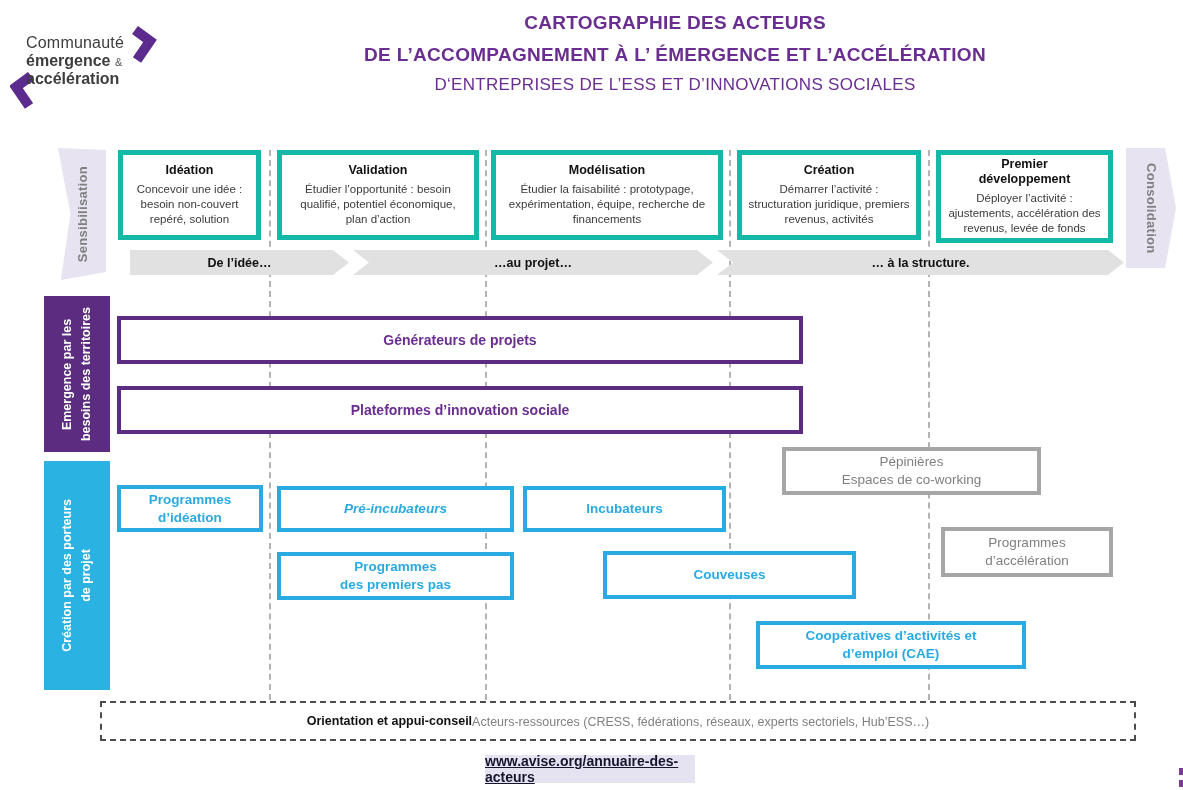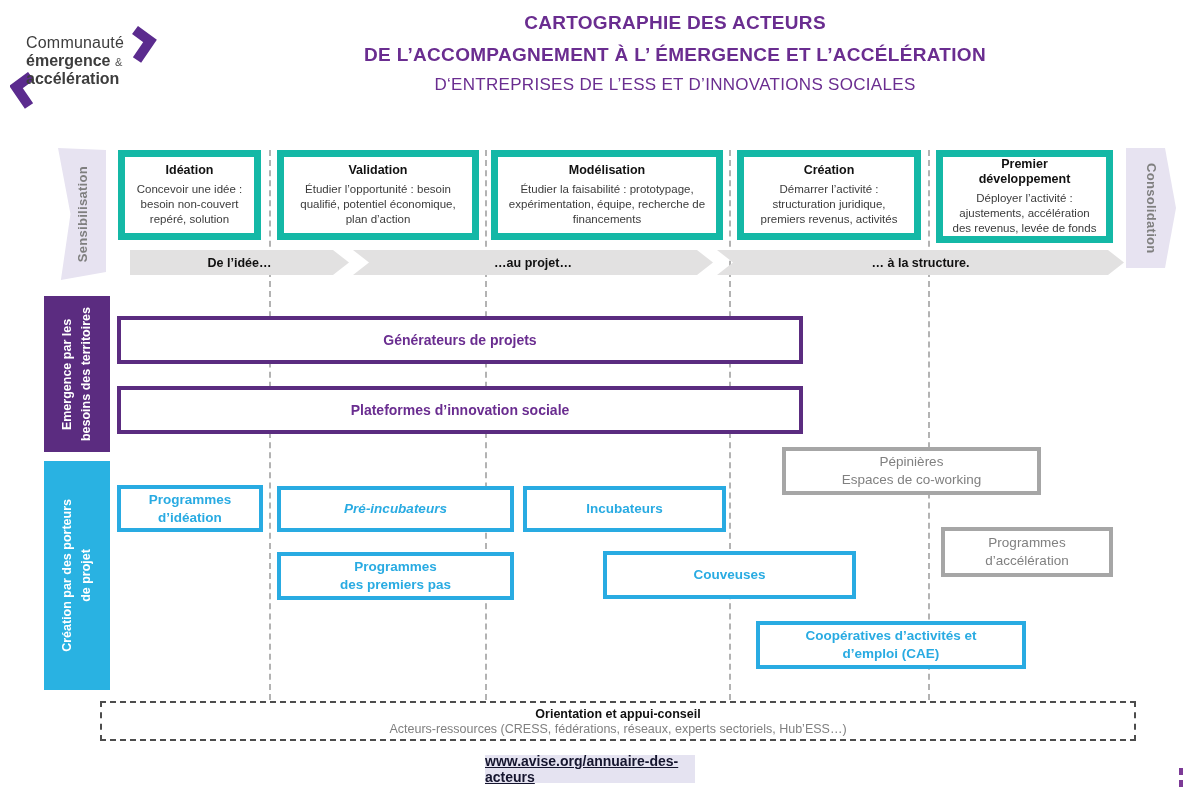--- a/index.html
+++ b/index.html
@@ -29,21 +29,21 @@
   
   .banner { position:absolute; background:#e7e3f1; display:flex; align-items:center; justify-content:center; z-index:1; }
   .banner-label { writing-mode: vertical-rl; font-weight:700; font-size:13px; color:#7f7f7f; letter-spacing:.3px; }
   .banner-left { left:58px; top:148px; width:48px; height:132px;
     clip-path: polygon(0% 0%, 100% 1.5%, 100% 94%, 6% 100%, 26% 50%); }
   .banner-left .banner-label { transform: rotate(180deg); }
   .banner-right { left:1126px; top:148px; width:50px; height:120px;
     clip-path: polygon(0 0, 78% 0, 100% 50%, 78% 100%, 0 100%); }
 
   
-  .phase { position:absolute; top:150px; height:90px; background:#fff; border:7px solid #14b8a6;
+  .phase { position:absolute; top:150px; height:90px; background:#fff; border:5px solid #14b8a6;
     z-index:1; display:flex; flex-direction:column; align-items:center; justify-content:center;
     text-align:center; padding:3px 6px; }
   .phase-title { font-weight:700; font-size:12.5px; color:#111; white-space:pre-line; line-height:1.25; }
   .phase-desc { font-size:11.5px; color:#3b3b3b; line-height:1.32; margin-top:3px; }
 
   
   .timeline { position:absolute; left:106px; top:250px; height:30px; display:flex; z-index:1;padding-left:24px; }
   .tl-seg { background:#e2e1e1; height:25px; display:flex; align-items:center; justify-content:center;
     font-weight:700; font-size:12.5px; color:#111; margin-right:4px; }
   .tl-first { width:219px; clip-path: polygon(0 0, calc(100% - 16px) 0, 100% 50%, calc(100% - 16px) 100%, 0 100%); }
@@ -59,21 +59,21 @@
 
   
   .abox { position:absolute; background:#fff; display:flex; align-items:center; justify-content:center;
     text-align:center; z-index:1; white-space:pre-line; line-height:1.3; }
   .abox-purple { border:4px solid #5b2c80; color:#6a2d90; font-weight:700; font-size:14px; }
   .abox-cyan   { border:4px solid #29abe2; color:#29abe2; font-weight:700; font-size:13.5px; }
   .abox-gray   { border:4px solid #a6a6a6; color:#808080; font-weight:400; font-size:13.5px; }
 
   
   .orientation { position:absolute; left:100px; top:701px; width:1036px; height:40px; background:#fff;
-    border:2px dashed #4d4d4d; z-index:1; display:flex; flex-direction:column; align-items:center; justify-content:center; }
+    border:2px dashed #4d4d4d; z-index:1; display:flex; flex-direction:row; align-items:center; justify-content:center; }
   .or-title { font-weight:700; font-size:12.5px; color:#111; }
   .or-sub { font-size:12.5px; color:#808080; margin-top:1px; }
 
   
   .linkbar { position:absolute; left:485px; top:755px; width:210px; height:28px; background:#e5e3f1;
     display:flex; align-items:center; justify-content:center; z-index:1; }
   .linkbar a { font-weight:700; font-size:14px; color:#15152e; text-decoration:underline; cursor:pointer; }
 
   .corner-frag { position:absolute; right:0; top:768px; width:4px; height:24px; overflow:hidden; }
   .frag-dot { width:4px; height:7px; background:#7c3a96; margin-bottom:5px; }

